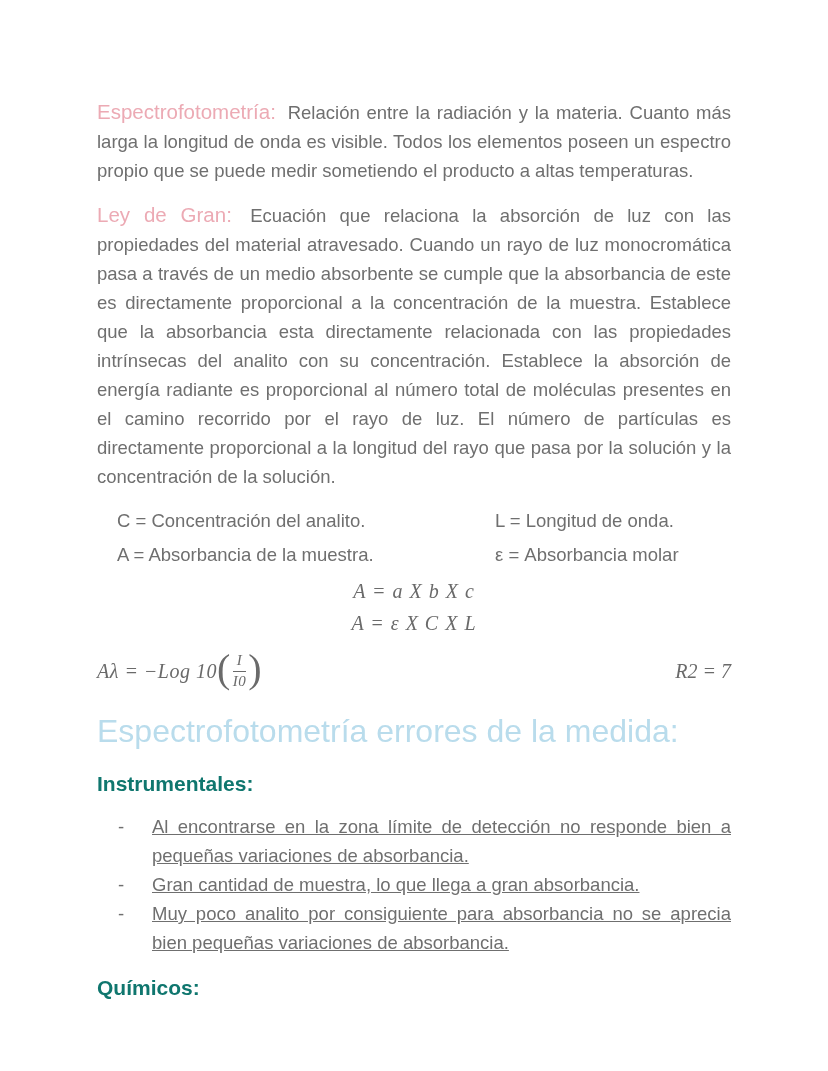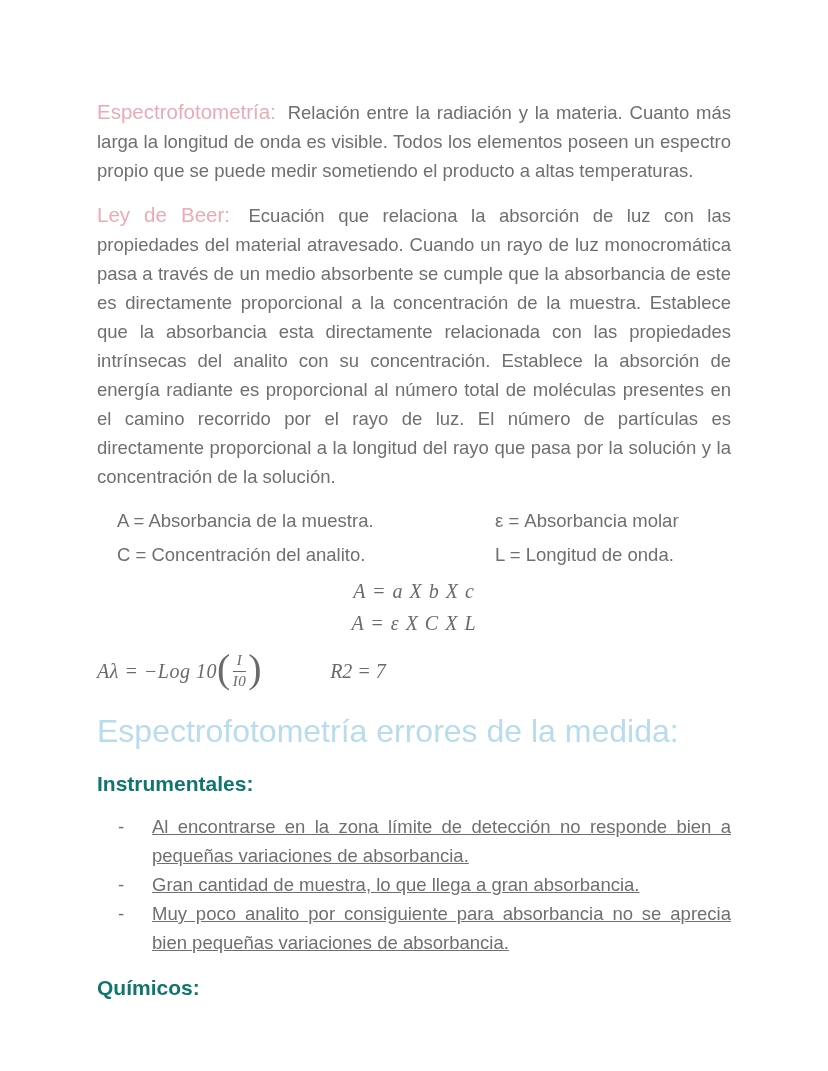--- a/index.html
+++ b/index.html
@@ -32,23 +32,23 @@
   .def-right { flex: 1; }
   .math {
     font-family: "Liberation Serif", "DejaVu Serif", serif;
     font-style: italic;
     color: #6a6a6a;
   }
   .formula-block { text-align: center; margin: 2px 0 10px 0; }
   .formula-line { font-size: 20px; line-height: 32px; letter-spacing: 1px; }
   .log-row {
     display: flex;
-    justify-content: flex-start;
+    justify-content: space-between;
     align-items: center;
-    gap: 68px;
+    gap: 52px;
     margin: 12px 0 16px 0;
     font-size: 20px;
   }
   .log-formula { display: inline-flex; align-items: center; letter-spacing: 0.5px; }
   .paren {
     font-size: 40px;
     font-weight: 300;
     font-style: normal;
     line-height: 1;
     position: relative;
@@ -96,32 +96,32 @@
 <body>
 
 <div class="page">
 
   <p class="para">
     <span class="pink-label">Espectrofotometría:</span>
     <span>Relación entre la radiación y la materia. Cuanto más larga la longitud de onda es visible. Todos los elementos poseen un espectro propio que se puede medir sometiendo el producto a altas temperaturas.</span>
   </p>
 
   <p class="para">
-    <span class="pink-label">Ley de Beer:</span>
+    <span class="pink-label">Ley de Gran:</span>
     <span>Ecuación que relaciona la absorción de luz con las propiedades del material atravesado. Cuando un rayo de luz monocromática pasa a través de un medio absorbente se cumple que la absorbancia de este es directamente proporcional a la concentración de la muestra. Establece que la absorbancia esta directamente relacionada con las propiedades intrínsecas del analito con su concentración. Establece la absorción de energía radiante es proporcional al número total de moléculas presentes en el camino recorrido por el rayo de luz. El número de partículas es directamente proporcional a la longitud del rayo que pasa por la solución y la concentración de la solución.</span>
   </p>
 
   <div class="def-rows">
     <div class="def-row">
+      <div class="def-left">C = Concentración del analito.</div>
+      <div class="def-right">L = Longitud de onda.</div>
+    </div>
+    <div class="def-row">
       <div class="def-left">A = Absorbancia de la muestra.</div>
       <div class="def-right">ε = Absorbancia molar</div>
-    </div>
-    <div class="def-row">
-      <div class="def-left">C = Concentración del analito.</div>
-      <div class="def-right">L = Longitud de onda.</div>
     </div>
   </div>
 
   <div class="formula-block">
     <div class="formula-line math">A = a X b X c</div>
     <div class="formula-line math">A = ε X C X L</div>
   </div>
 
 
   <div class="log-row">

